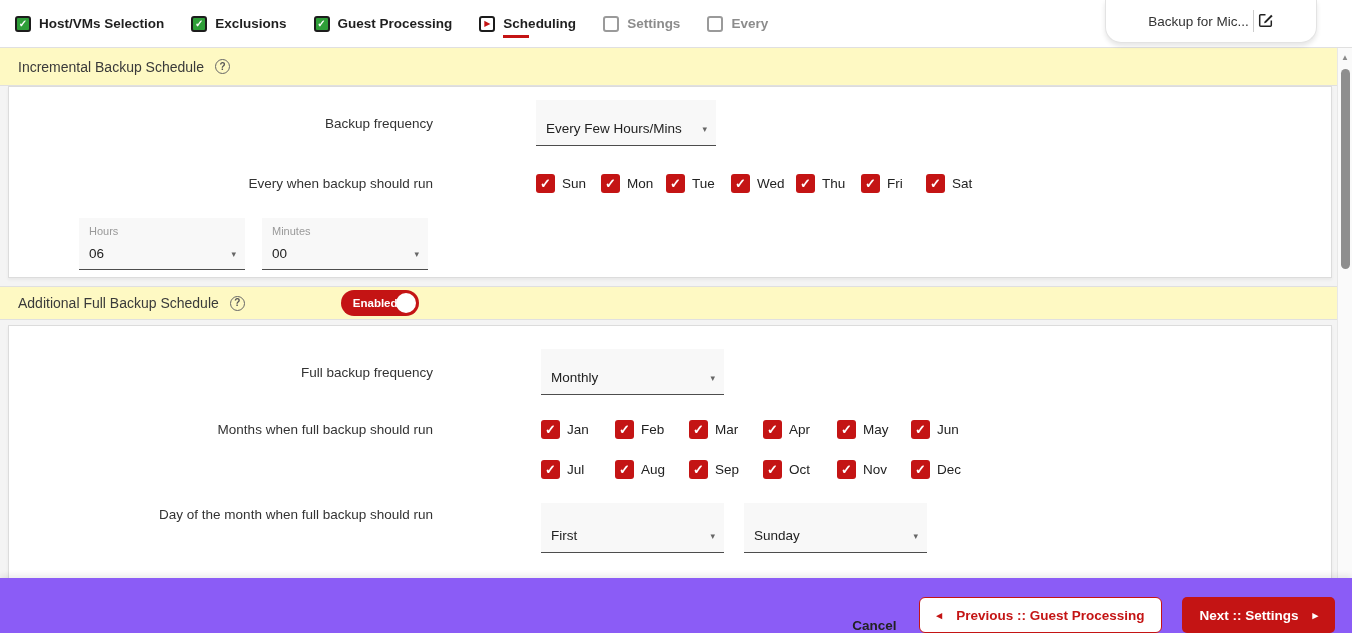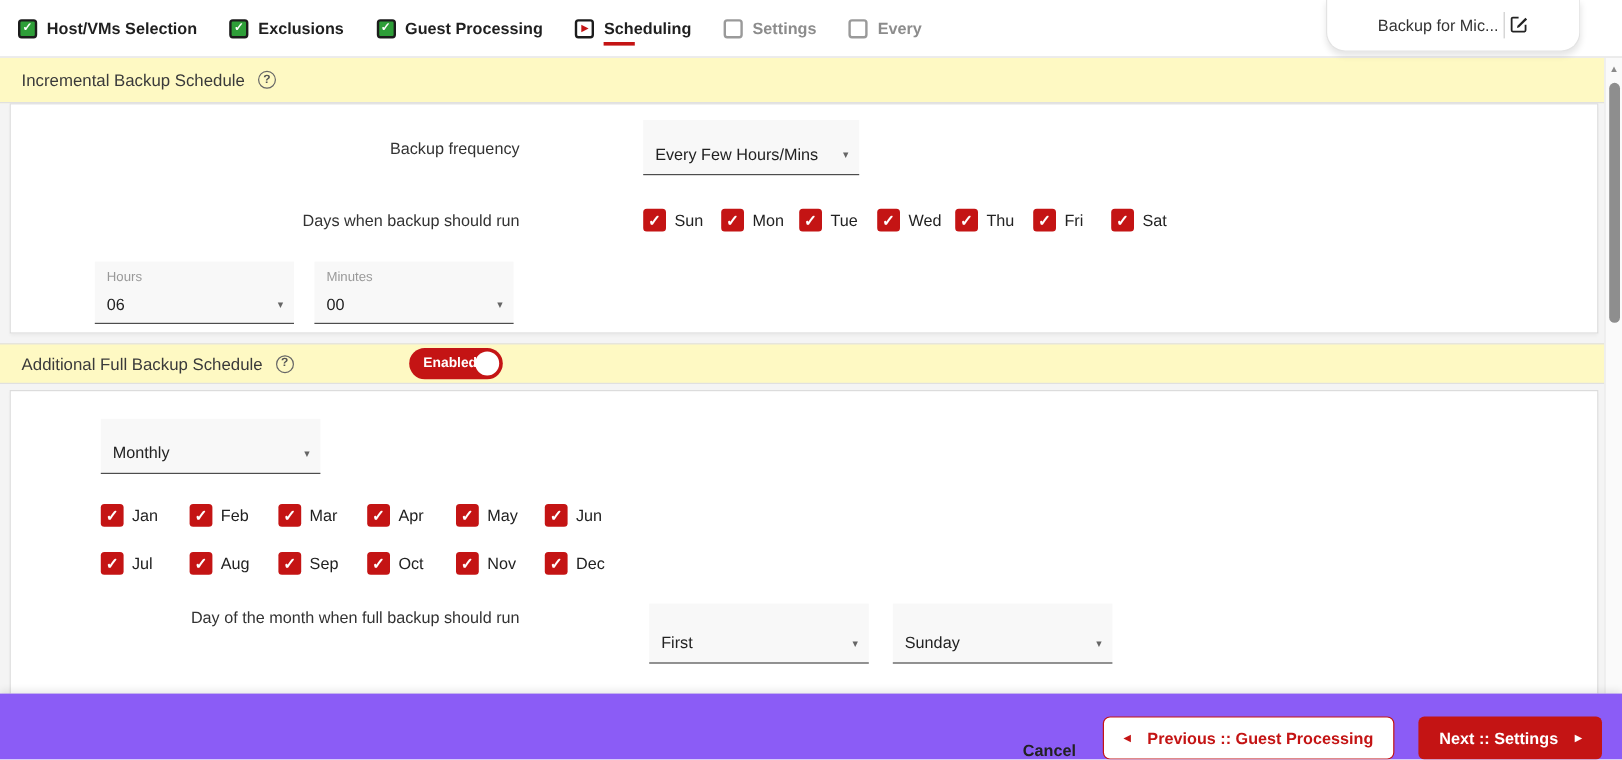--- a/index.html
+++ b/index.html
@@ -184,21 +184,21 @@
         <div class="flabel">Backup frequency</div>
         <div class="ffields">
           <div class="dd" style="width:180px">
             <span class="dd-value">Every Few Hours/Mins</span>
             <span class="dd-arrow">▾</span>
           </div>
         </div>
       </div>
 
       <div class="frow" style="height:56px">
-        <div class="flabel">Days when backup should run</div>
+        <div class="flabel">Every when backup should run</div>
         <div class="ffields checks">
           <label class="citem day">
             <span class="rcb">
                 <i>✓</i>
               </span>
             <span class="clabel">Sun</span>
           </label>
           <label class="citem day">
             <span class="rcb">
                 <i>✓</i>
@@ -259,29 +259,31 @@
       <span class="help">?</span>
       <div class="toggle">
         <span class="toggle-label">Enabled</span>
         <span class="toggle-knob"></span>
       </div>
     </div>
 
     <div class="panel second">
 
       <div class="frow" style="height:64px;margin-top:12px">
+        <div class="flabel">Full backup frequency</div>
         <div class="ffields">
           <div class="dd" style="width:183px">
             <span class="dd-value">Monthly</span>
             <span class="dd-arrow">▾</span>
           </div>
         </div>
       </div>
 
       <div class="frow" style="margin-top:16px;align-items:flex-start">
+        <div class="flabel" style="padding-top:2px">Months when full backup should run</div>
         <div class="ffields stack" style="align-items:flex-start">
           <div class="checks">
             <label class="citem month">
               <span class="rcb">
                   <i>✓</i>
                 </span>
               <span class="clabel">Jan</span>
             </label>
             <label class="citem month">
               <span class="rcb">

